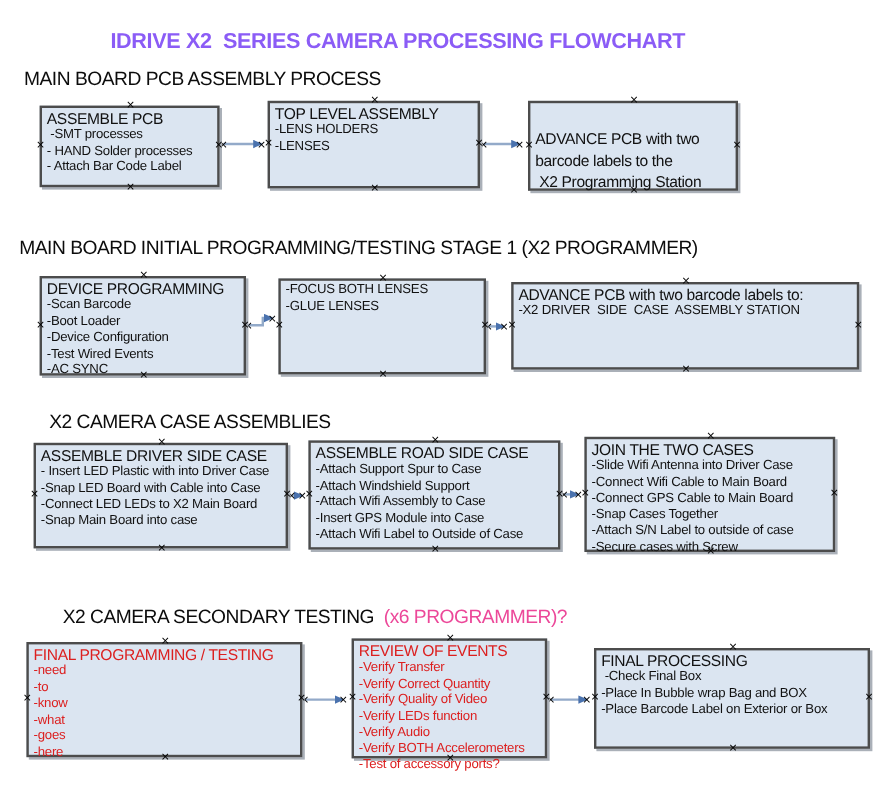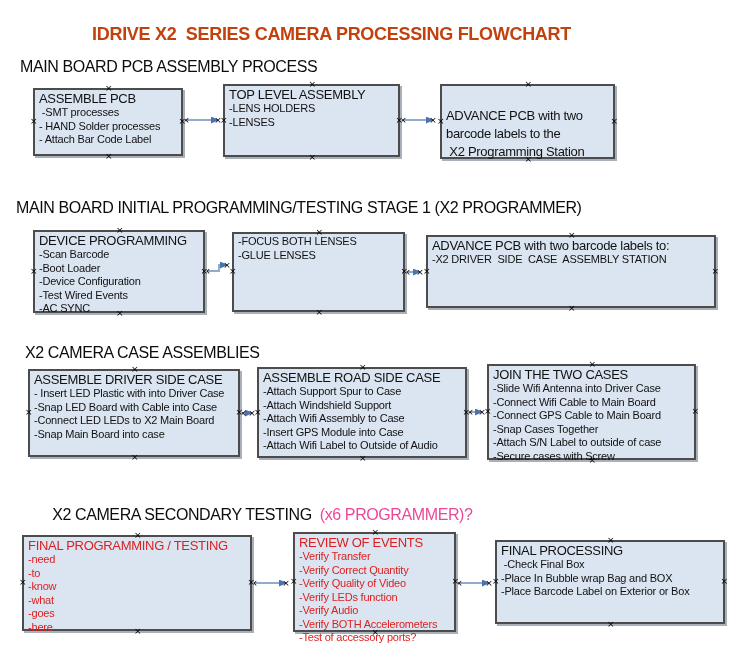--- a/index.html
+++ b/index.html
@@ -2,21 +2,21 @@
 <html><head>
 <meta charset="utf-8">
 <style>
   html,body{margin:0;padding:0;background:#ffffff;}
   #canvas{
     position:relative;width:747px;height:662px;background:#ffffff;overflow:hidden;
     font-family:"Liberation Sans","DejaVu Sans",sans-serif;color:#111;
   }
   #main-title{
     position:absolute;top:24px;left:0;width:663px;text-align:center;
-    font-size:18px;font-weight:bold;letter-spacing:-0.3px;white-space:pre;color:#c2410c;
+    font-size:18px;font-weight:bold;letter-spacing:-0.3px;white-space:pre;color:#8b5cf6;
   }
   .section-header{
     position:absolute;font-size:16px;font-weight:normal;letter-spacing:-0.4px;
     white-space:pre;color:#0c0c0c;
   }
   .red-text{color:#ec4899;}
   .box{
     position:absolute;box-sizing:border-box;background:#dbe5f1;
     border:2px solid #4c4c4c;box-shadow:2px 2px 0 #aab0b8;
     padding:1px 3px 0 4px;
@@ -148,21 +148,21 @@
     <div class="box-title">ADVANCE PCB with two barcode labels to:</div>
     <div>
         <div class="box-item">-X2 DRIVER  SIDE  CASE  ASSEMBLY STATION</div>
       </div>
   <i class="handle h-t">×</i>
       <i class="handle h-b">×</i>
       <i class="handle h-l">×</i>
       <i class="handle h-r">×</i>
     </div>
 
-  <div class="section-header" style="left:25px;top:344px">X2 CAMERA CASE ASSEMBLIES</div>
+  <div class="section-header" style="left:41px;top:344px">X2 CAMERA CASE ASSEMBLIES</div>
 
   <div class="box" style="left:28px;top:369px;width:212px;height:88px">
     <div class="box-title">ASSEMBLE DRIVER SIDE CASE</div>
     <div>
         <div class="box-item">- Insert LED Plastic with into Driver Case</div>
         <div class="box-item">-Snap LED Board with Cable into Case</div>
         <div class="box-item">-Connect LED LEDs to X2 Main Board</div>
         <div class="box-item">-Snap Main Board into case</div>
       </div>
   <i class="handle h-t">×</i>
@@ -171,21 +171,21 @@
       <i class="handle h-r">×</i>
     </div>
 
   <div class="box" style="left:257px;top:367px;width:210px;height:91px">
     <div class="box-title">ASSEMBLE ROAD SIDE CASE</div>
     <div>
         <div class="box-item">-Attach Support Spur to Case</div>
         <div class="box-item">-Attach Windshield Support</div>
         <div class="box-item">-Attach Wifi Assembly to Case</div>
         <div class="box-item">-Insert GPS Module into Case</div>
-        <div class="box-item">-Attach Wifi Label to Outside of Audio</div>
+        <div class="box-item">-Attach Wifi Label to Outside of Case</div>
       </div>
   <i class="handle h-t">×</i>
       <i class="handle h-b">×</i>
       <i class="handle h-l">×</i>
       <i class="handle h-r">×</i>
     </div>
 
   <div class="box" style="left:487px;top:364px;width:209px;height:96px">
     <div class="box-title">JOIN THE TWO CASES</div>
     <div>

